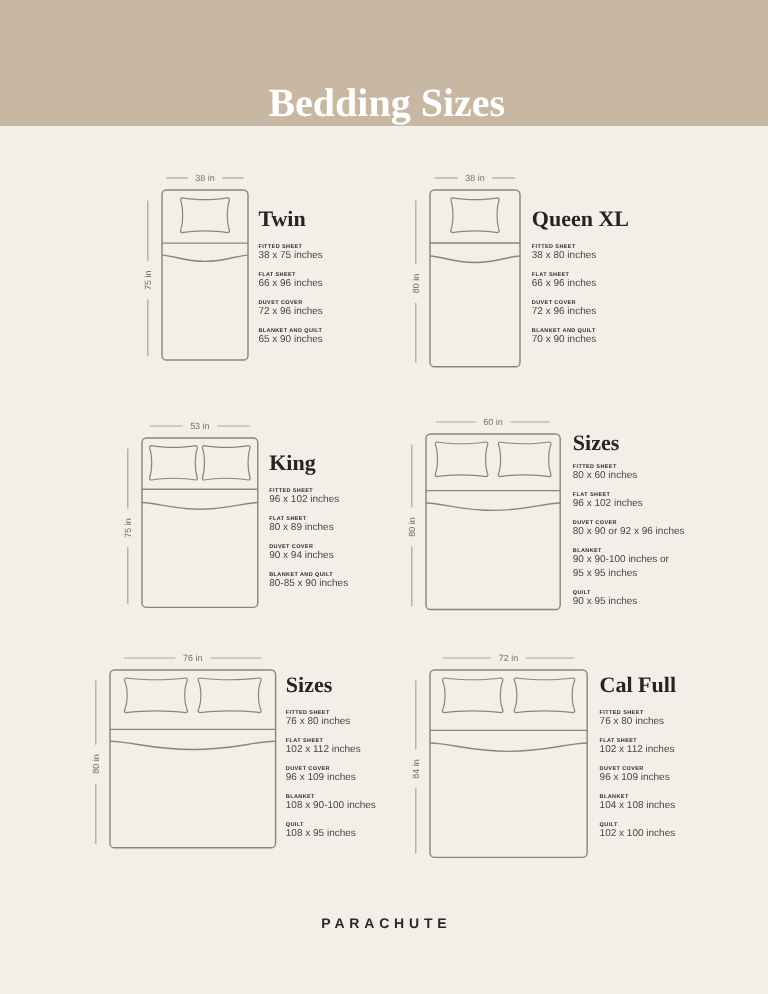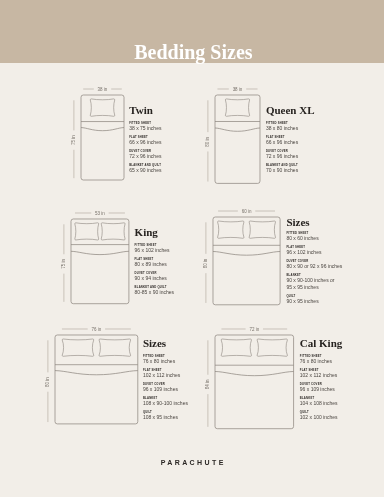--- a/index.html
+++ b/index.html
@@ -234,21 +234,21 @@
       <svg width="130.6" height="145.7" viewBox="0 0 130.6 145.7" style="position: absolute; left: 0px; top: 0px;">
         <line x1="32.4534" y1="20" x2="56.599999999999994" y2="20" stroke="#ADA59C" stroke-width="0.62"></line>
         <line x1="74" y1="20" x2="98.14659999999999" y2="20" stroke="#ADA59C" stroke-width="0.62"></line>
         <text x="65.3" y="21.55" text-anchor="middle" class="dimtext">72 in</text>
         <line x1="18.9" y1="31.3" x2="18.9" y2="65.75" stroke="#ADA59C" stroke-width="0.62"></line>
         <line x1="18.9" y1="85.14999999999998" x2="18.9" y2="117.845" stroke="#ADA59C" stroke-width="0.62"></line>
         <text x="18.9" y="75.44999999999999" text-anchor="middle" class="dimtext" transform="rotate(-90 18.9 75.44999999999999)" dy="1.45">84 in</text>
       </svg>
     </div>
     <div class="info" style="left: 299.8px; top: 275px;">
-      <div class="bedname">Cal King</div>
+      <div class="bedname">Cal Full</div>
       <div class="specs" style="top: 15.5px;">
         <div class="spec" style="position: absolute; top: 0px; left: 0px;">
           <span class="lab">FITTED SHEET</span>
           <span class="val">76 x 80 inches</span>
         </div>
         <div class="spec" style="position: absolute; top: 14.05px; left: 0px;">
           <span class="lab">FLAT SHEET</span>
           <span class="val">102 x 112 inches</span>
         </div>
         <div class="spec" style="position: absolute; top: 28.1px; left: 0px;">

